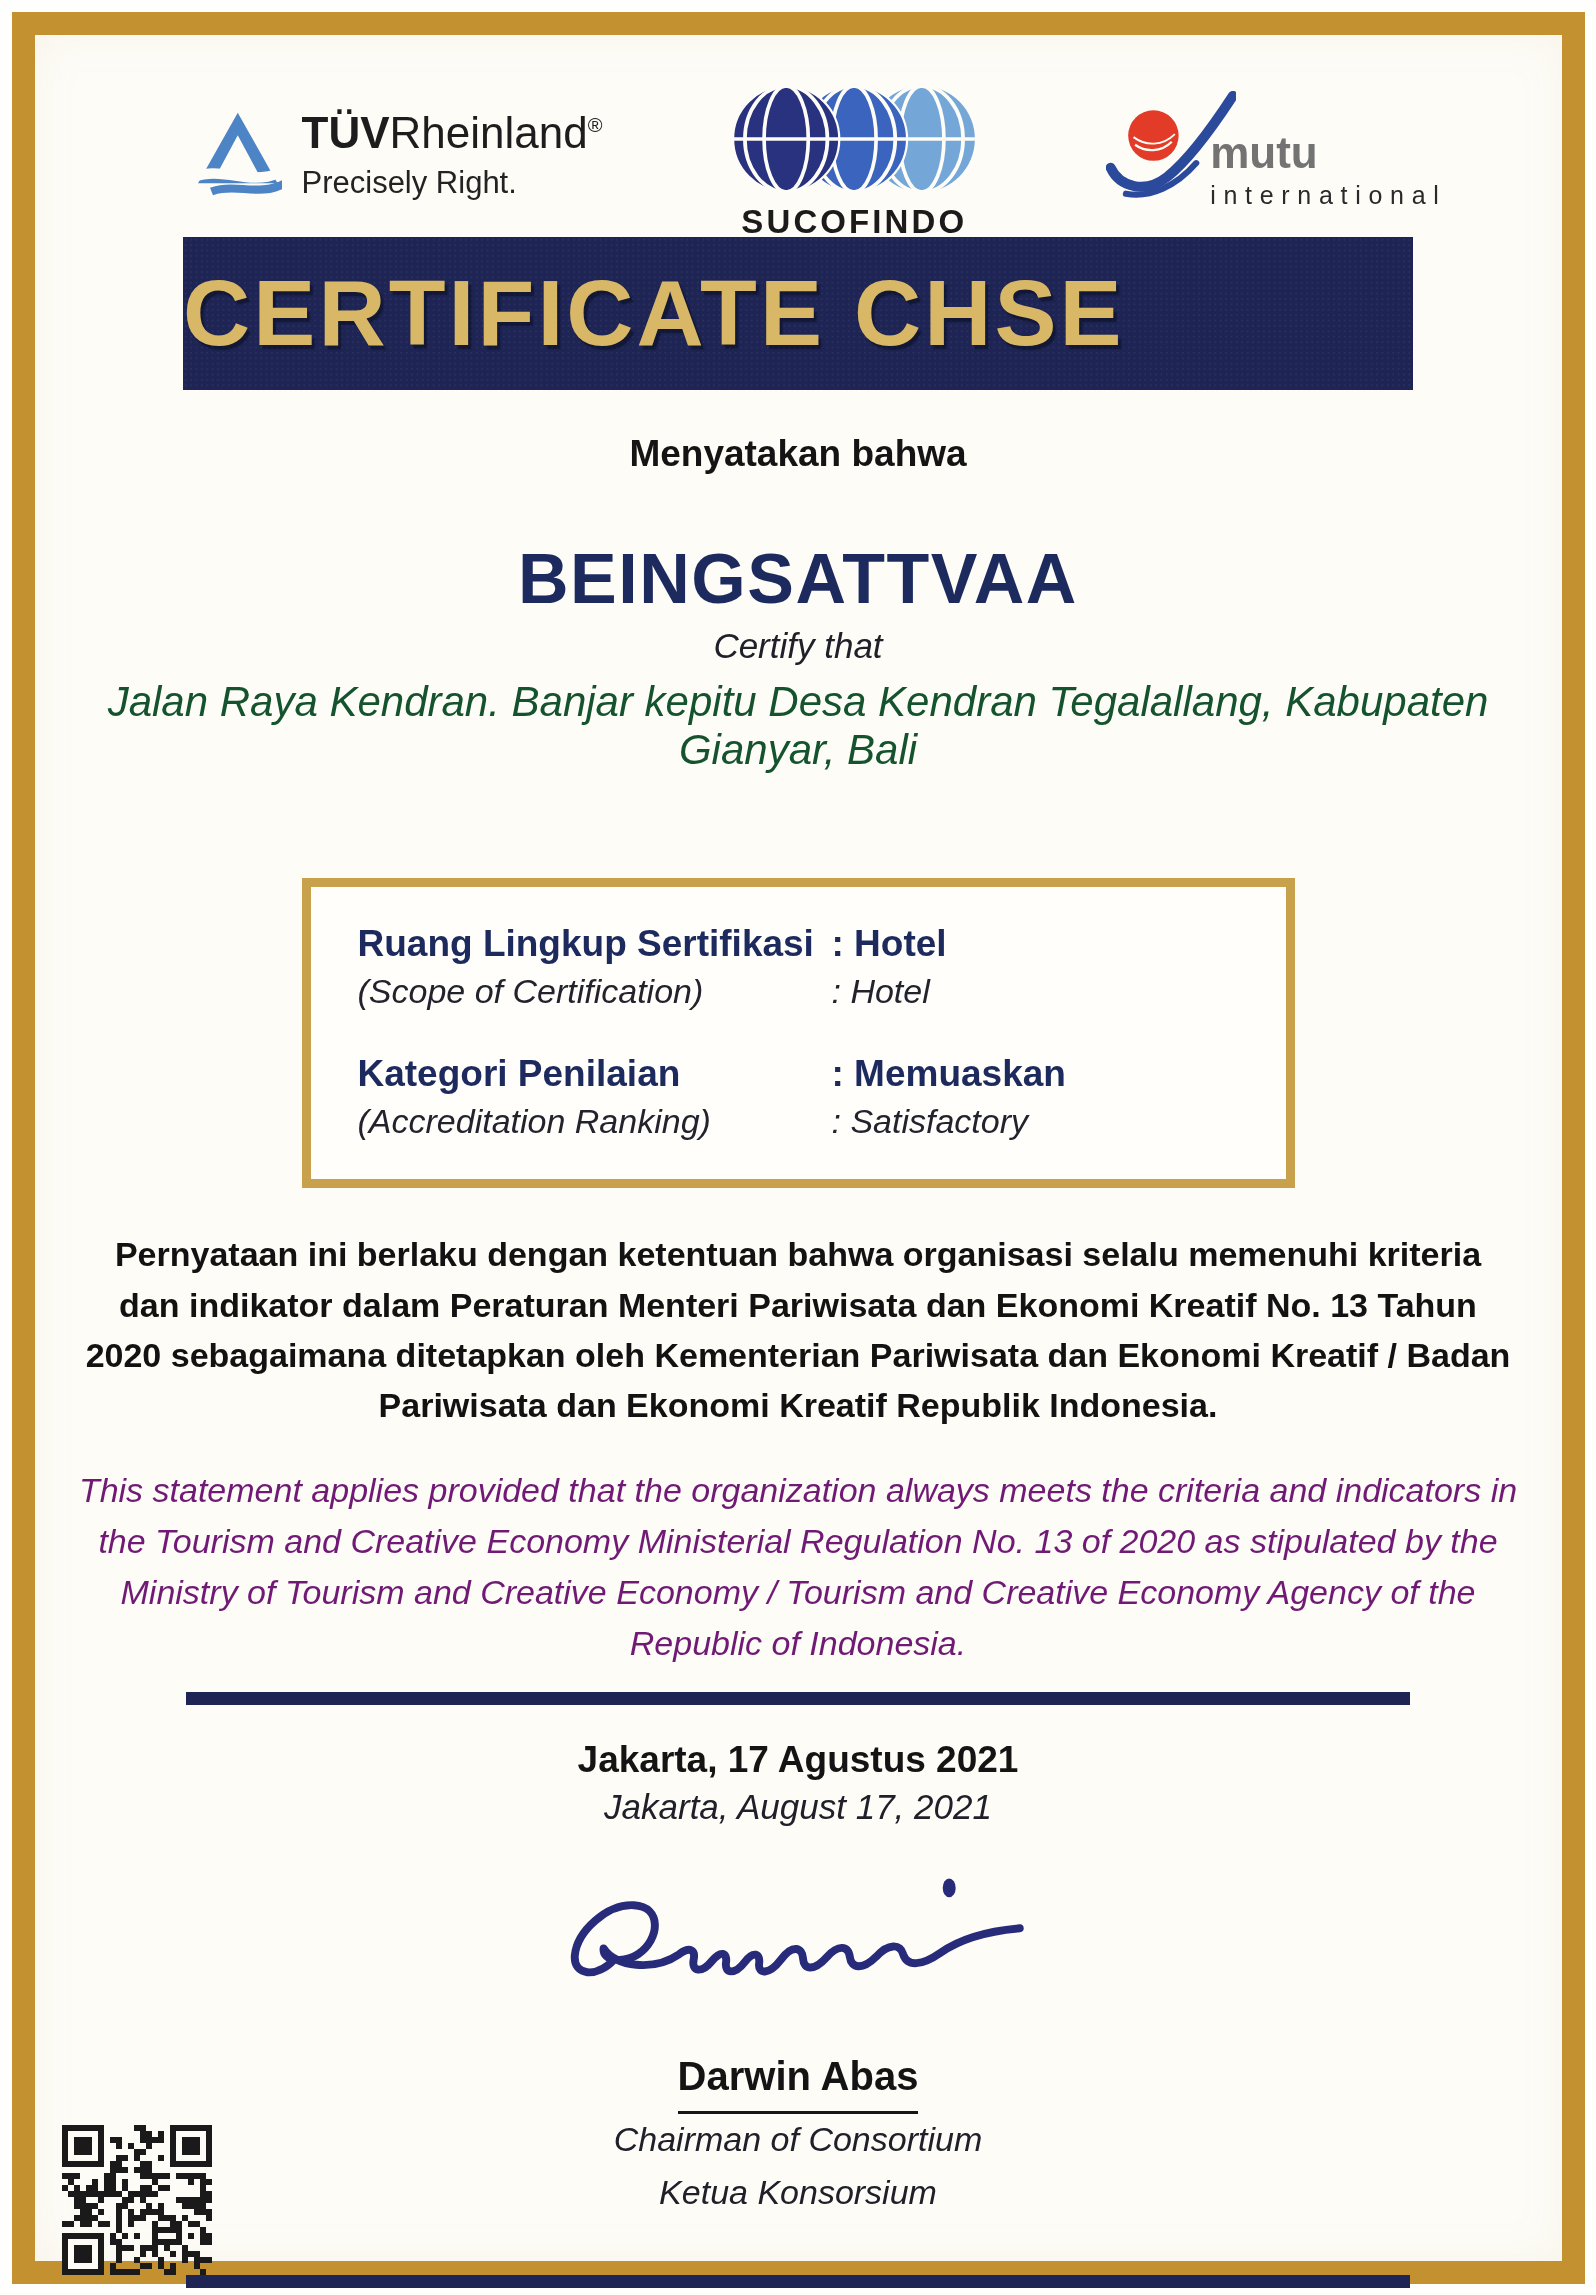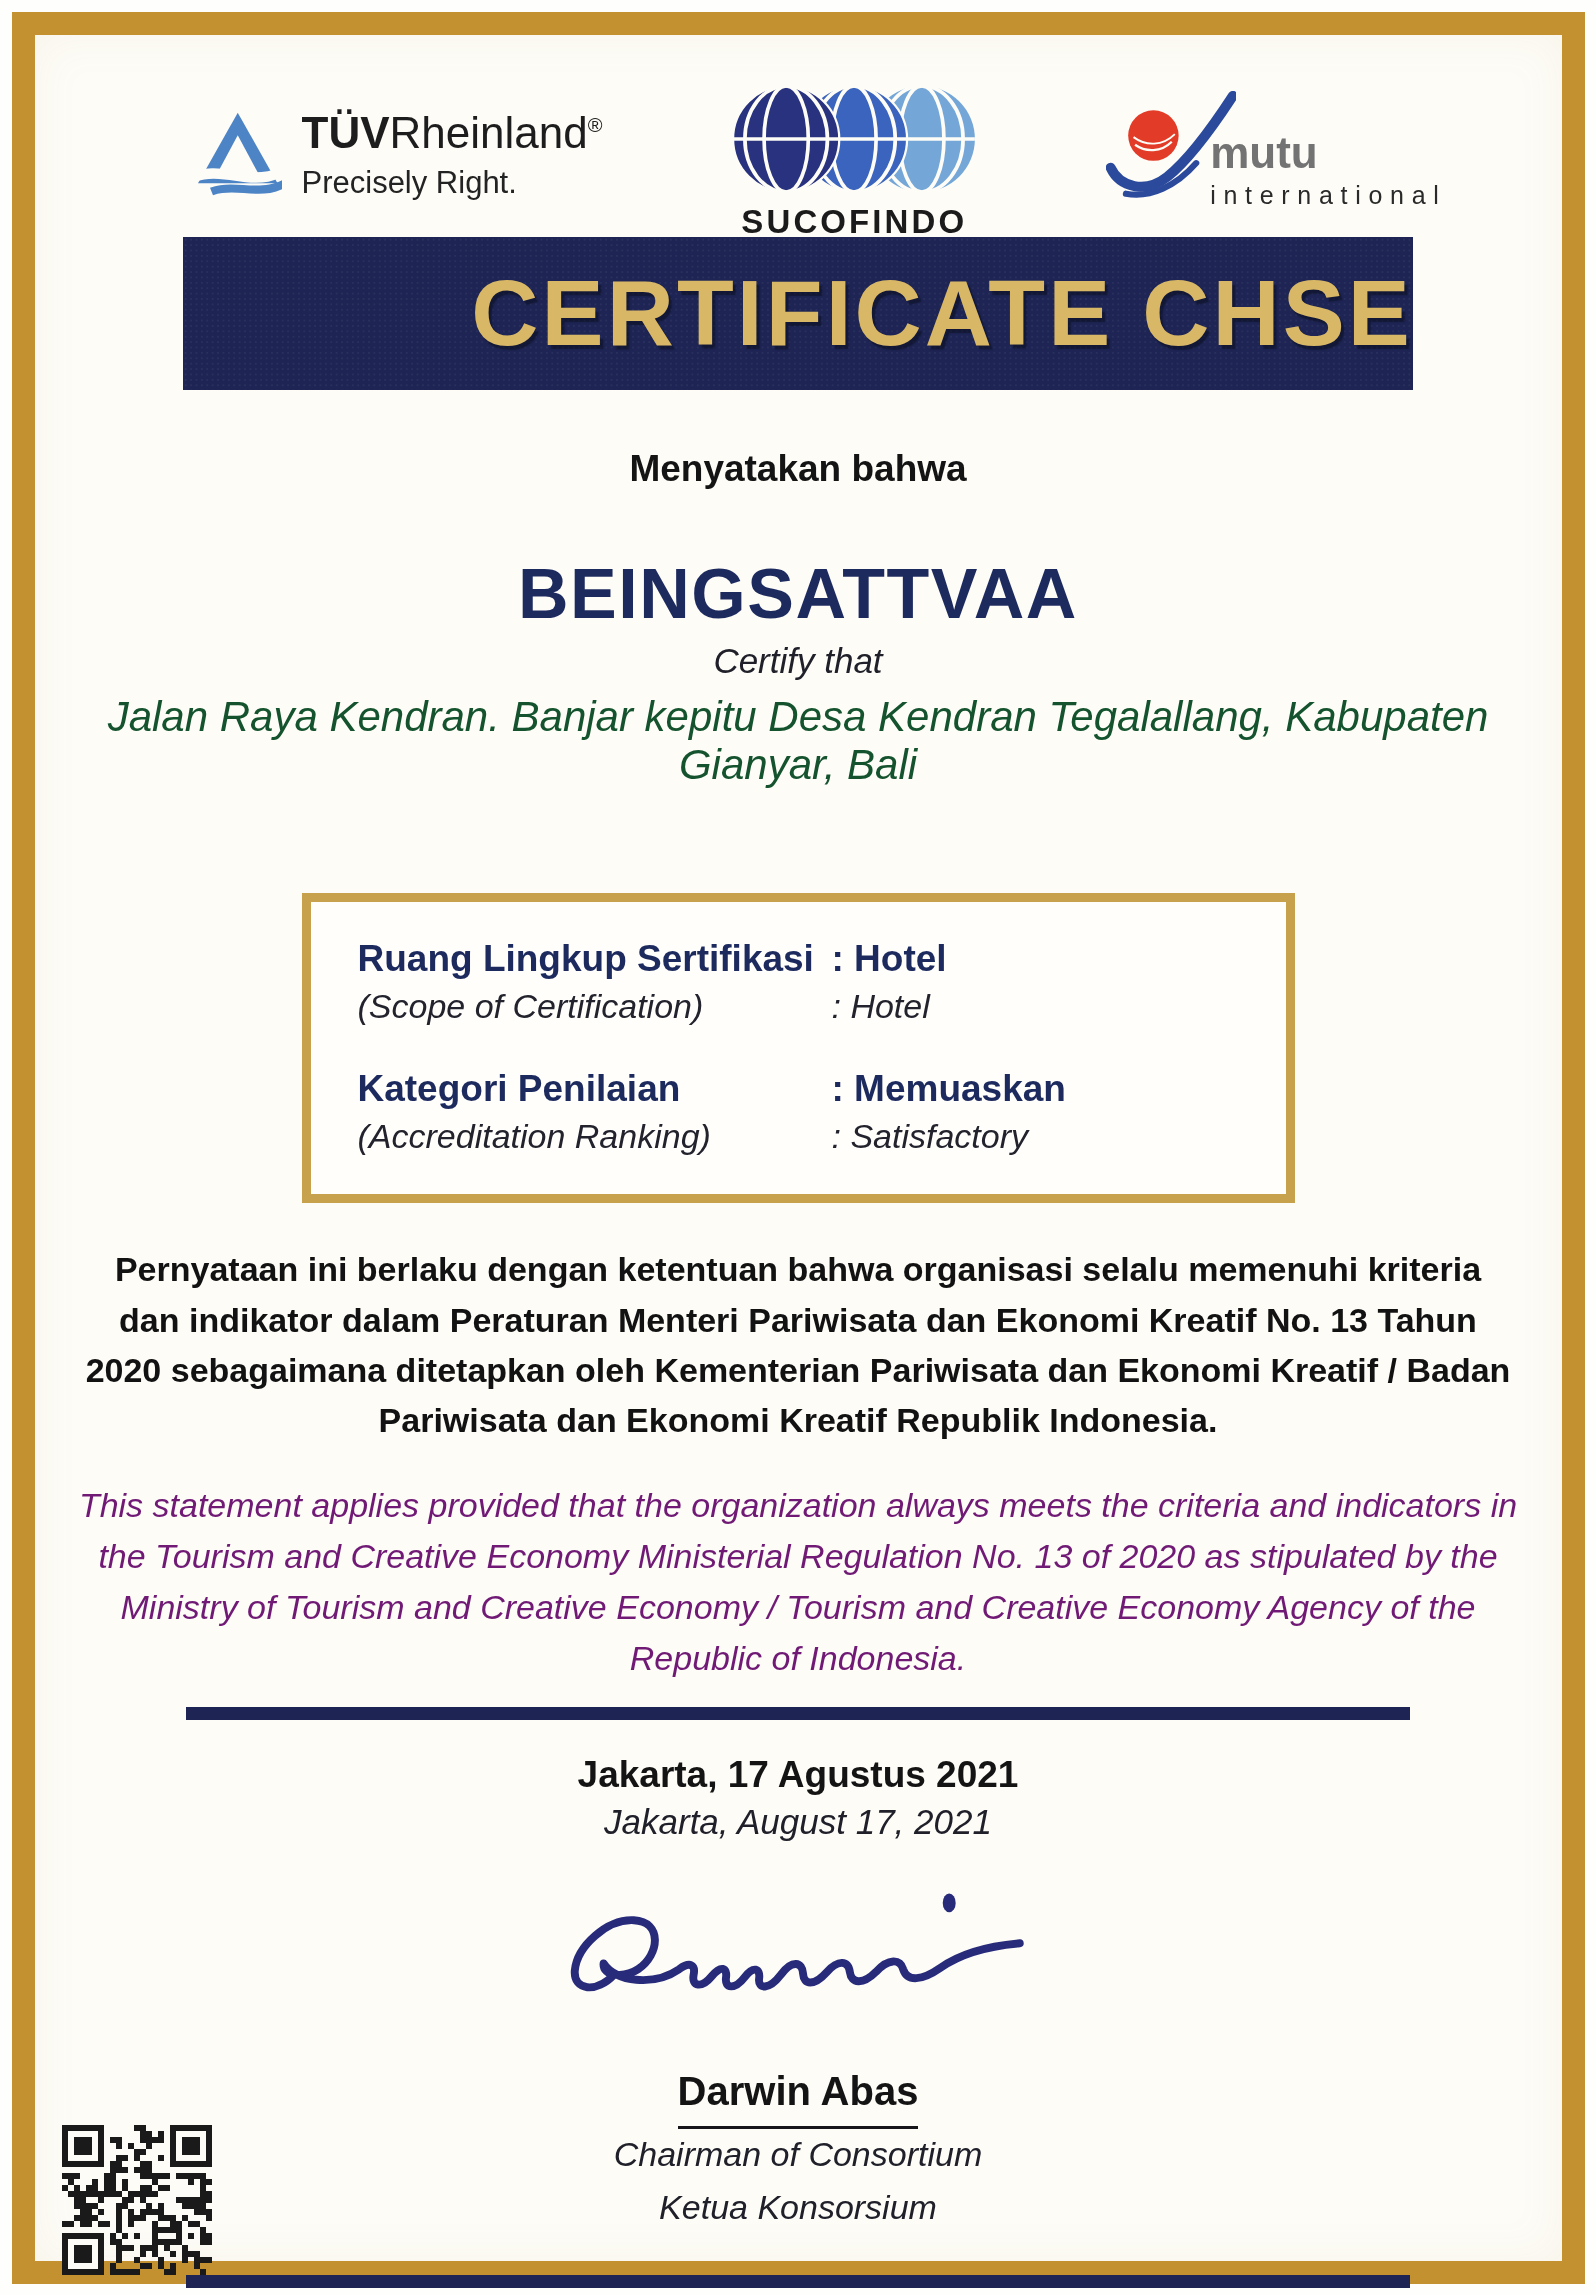--- a/index.html
+++ b/index.html
@@ -35,33 +35,33 @@
   .mutu-text{margin-left:-26px;margin-top:40px;}
   .mutu-text .name{font-size:44px;font-weight:800;color:#737373;line-height:1;}
   .mutu-text .subtitle{font-size:25px;letter-spacing:7.7px;color:#2a2a2a;margin-top:6.1px;}
 
   
   .banner{
     width:1230px;height:153px;margin:9.2px auto 0;
     background:#1e2554;
     background-image:radial-gradient(rgba(255,255,255,0.05) 0.8px, transparent 0.8px);
     background-size:5.4px 5.4px;
-    display:flex;align-items:center;justify-content:flex-end;
+    display:flex;align-items:center;justify-content:flex-start;
   }
   .banner-title{
     font-size:93px;font-weight:800;letter-spacing:3.1px;
     color:#d8b766;
     text-shadow:3.1px 3.8px 1.5px rgba(10,12,30,0.55);
   }
 
   .center{text-align:center;}
   .line-id-bold{font-size:37px;font-weight:700;color:#141414;}
   .line-en-italic{font-size:35px;font-style:italic;color:#20202a;}
 
-  .intro-id{margin-top:58px;}
+  .intro-id{margin-top:43px;}
   .intro-en{margin-top:7.7px;}
 
   .recipient-name{
     margin-top:64px;
     font-size:70px;font-weight:800;letter-spacing:1.5px;color:#1d2a5e;
   }
   .recipient-address{margin-top:12px;font-size:42px;font-style:italic;color:#14532d;}
 
   
   .scope-box{

